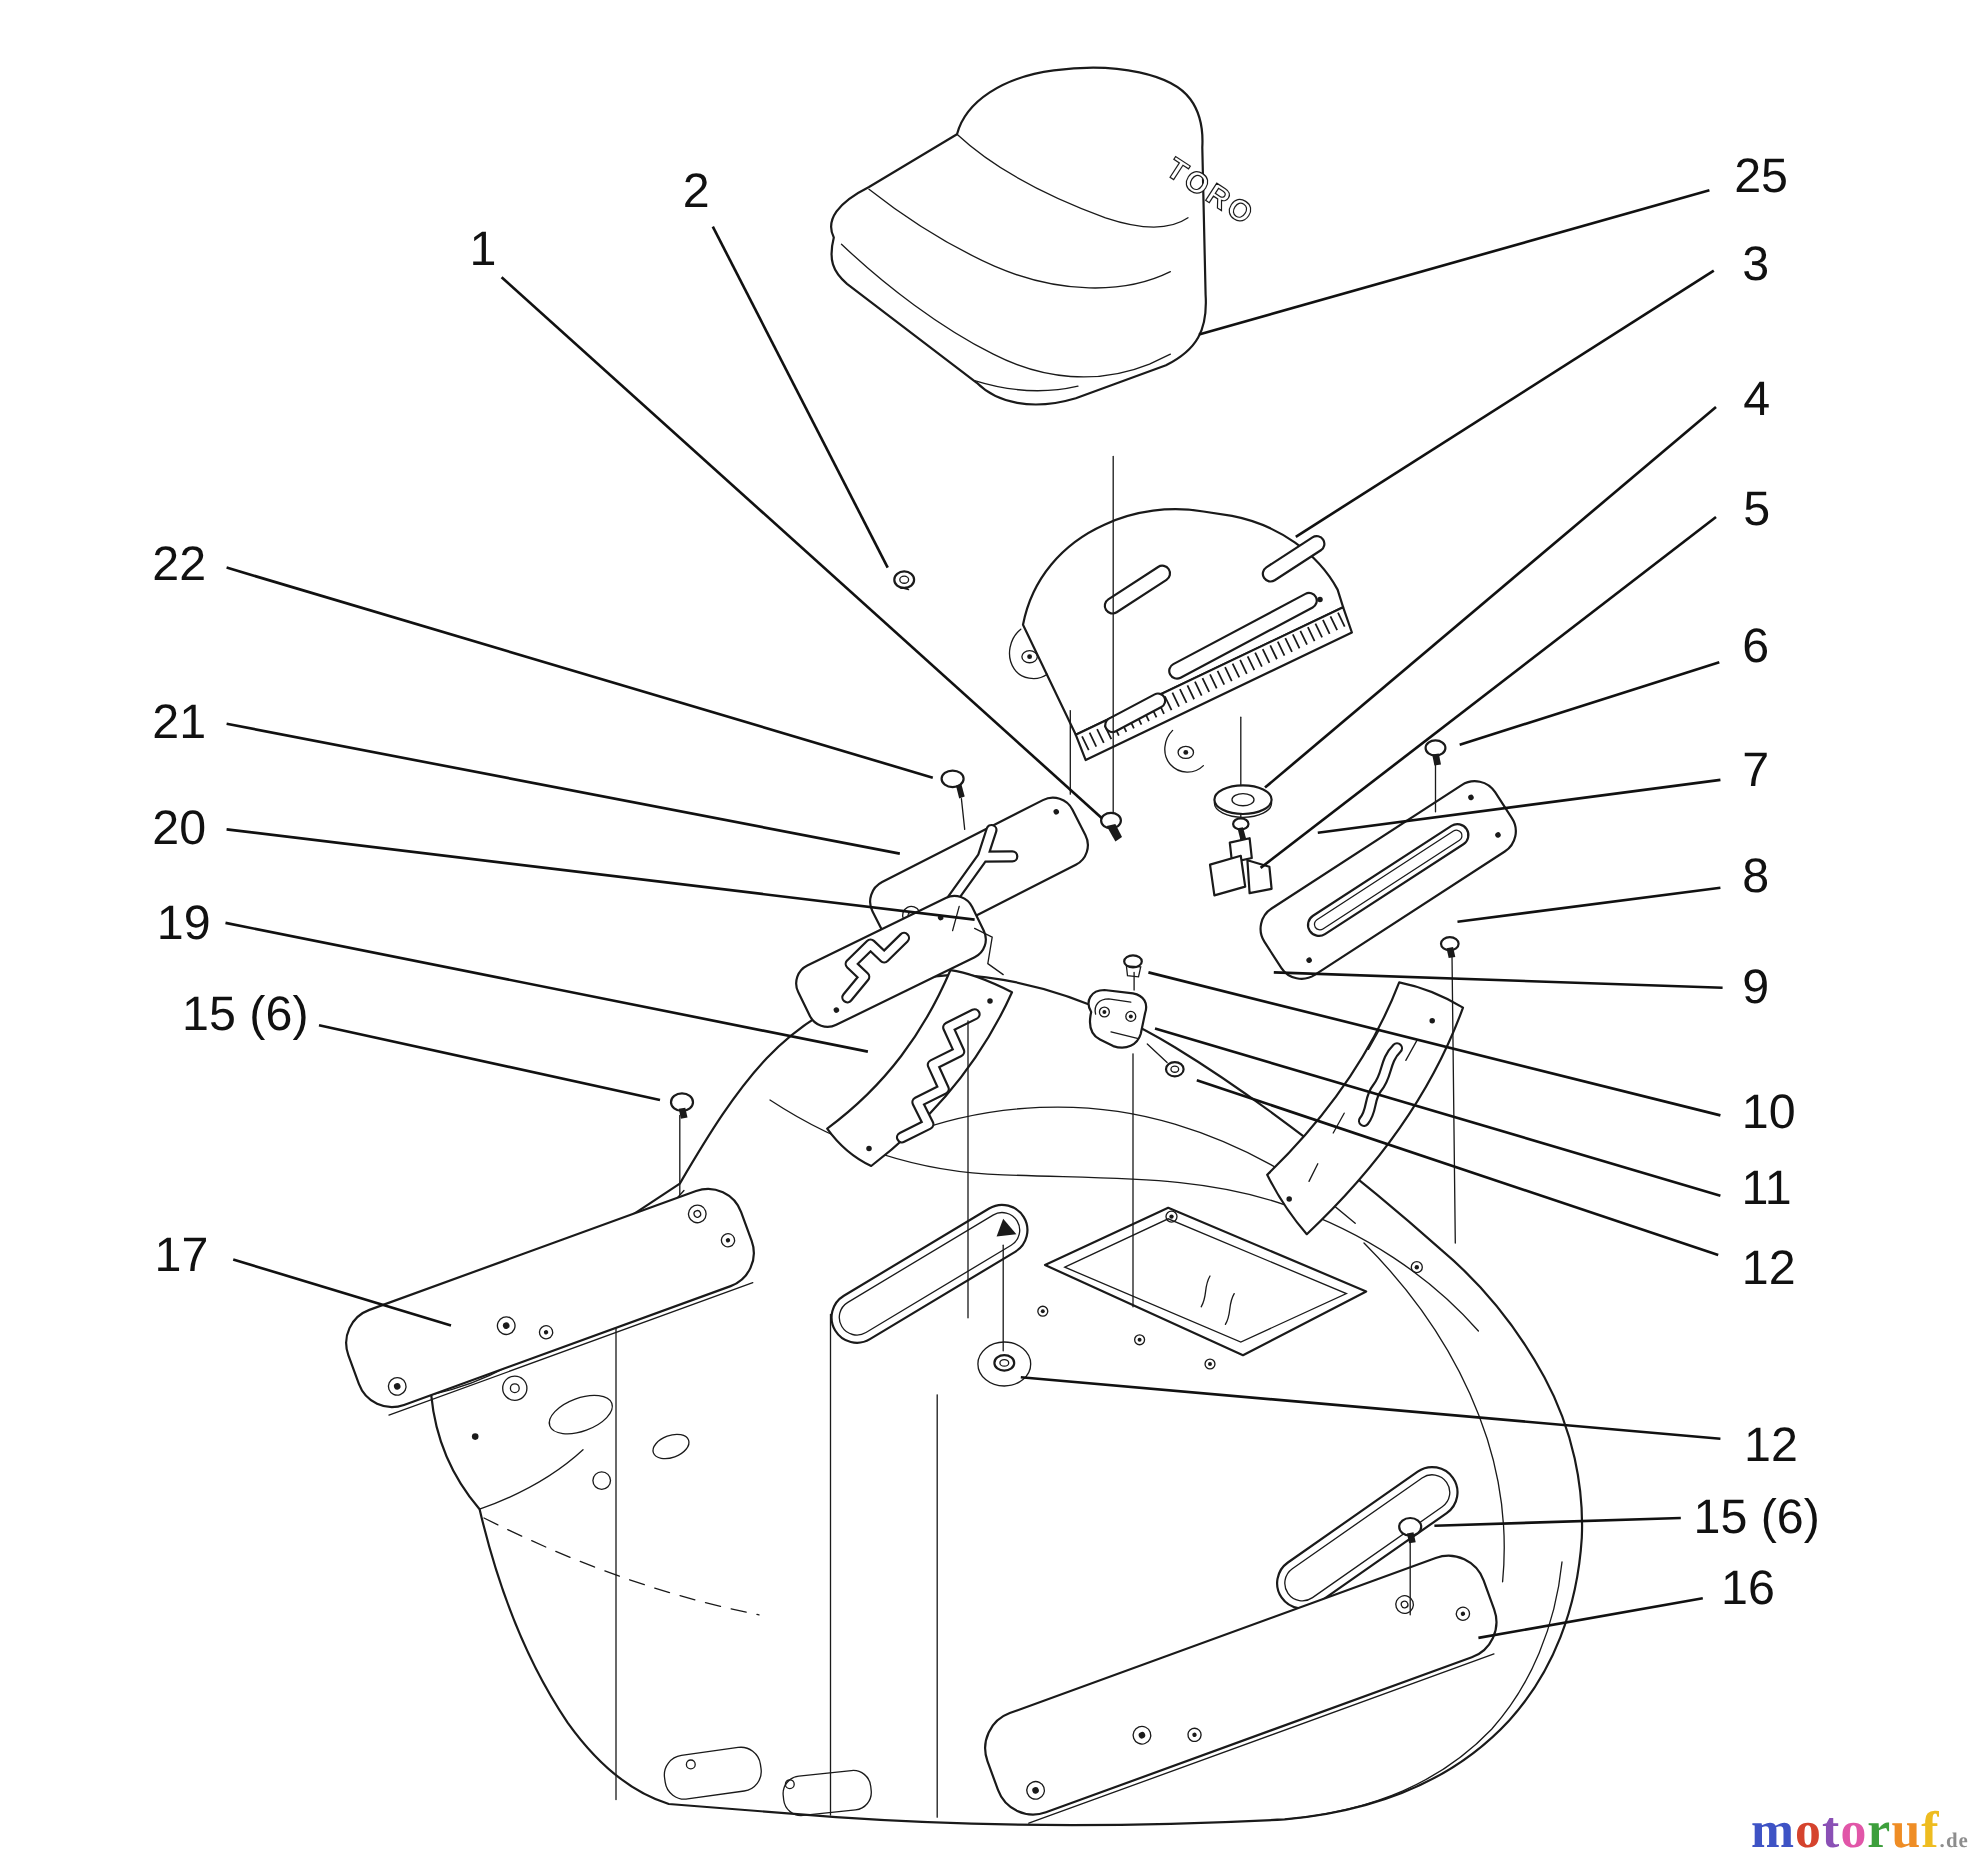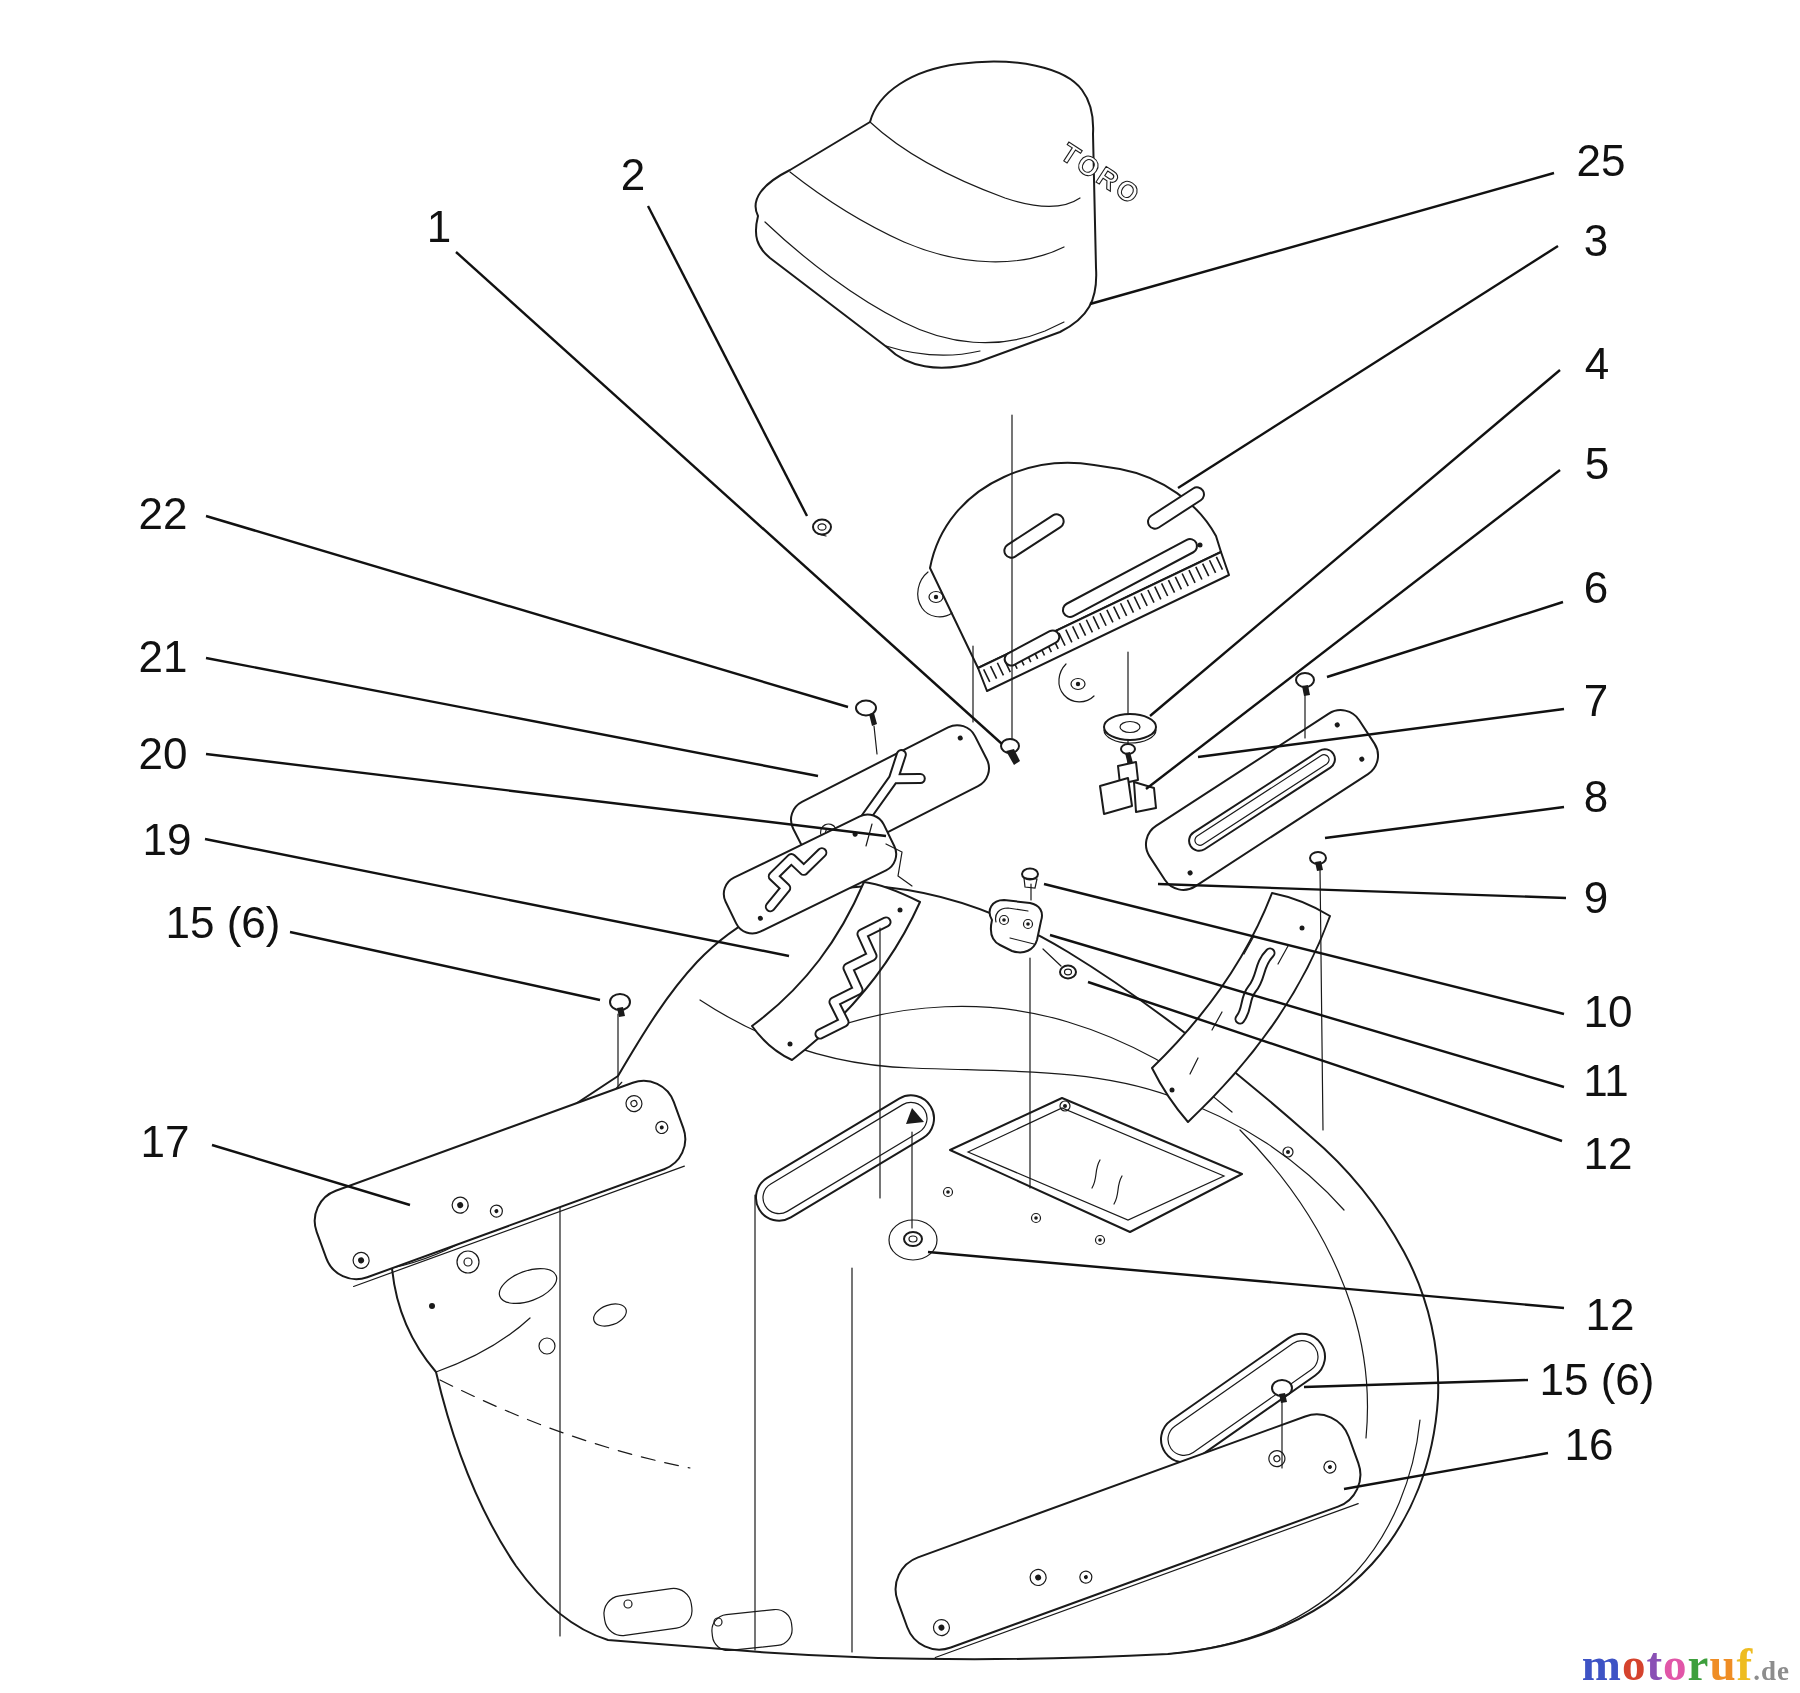--- a/index.html
+++ b/index.html
@@ -12,21 +12,21 @@
   .slotO{fill:none;stroke:#1a1a1a;stroke-width:11;stroke-linecap:round;stroke-linejoin:round;}
   .slotI{fill:none;stroke:#ffffff;stroke-width:7;stroke-linecap:round;stroke-linejoin:round;}
   .hatch{fill:none;stroke:#1a1a1a;stroke-width:14;stroke-dasharray:1.6 6;}
   .leader{fill:none;stroke:#111;stroke-width:2.4;}
   .lbl{font-family:"Liberation Sans",sans-serif;font-size:44px;fill:#111;}
   .seatlogo{font-family:"Liberation Sans",sans-serif;font-weight:bold;font-size:27px;
             letter-spacing:3px;fill:#fff;stroke:#1a1a1a;stroke-width:1.1;}
   .dk{fill:#1a1a1a;stroke:none;}
   .watermark{position:absolute;right:10px;bottom:2px;font-family:"Liberation Serif",serif;
              font-weight:bold;font-size:47px;letter-spacing:1px;}
-  .watermark .suffix{font-size:27px;font-weight:bold;}
+  .watermark .suffix{font-size:19px;font-weight:bold;}
 </style>
 </head>
 <body>
 
 <div class="canvas">
 <svg width="1800" height="1693" viewBox="0 0 1800 1693">
 
   <g>
     <path class="ln" d="M 868,886 C 800,890 742,915 697,962 C 668,993 645,1030 618,1076 L 394,1224 C 390,1238 390,1254 392,1268 C 396,1310 412,1344 436,1372 C 452,1440 478,1510 516,1566 C 546,1608 576,1630 608,1640 L 760,1652 C 905,1662 1052,1660 1168,1654 C 1256,1646 1324,1616 1372,1564 C 1412,1520 1434,1462 1438,1398 C 1440,1352 1430,1300 1404,1252 C 1380,1208 1348,1168 1310,1136 C 1240,1074 1150,1002 1068,952 C 1002,912 935,889 868,886 Z"></path>
     <path class="thin" stroke-dasharray="10 8" d="M 408,1232 C 500,1180 580,1130 622,1082"></path>

